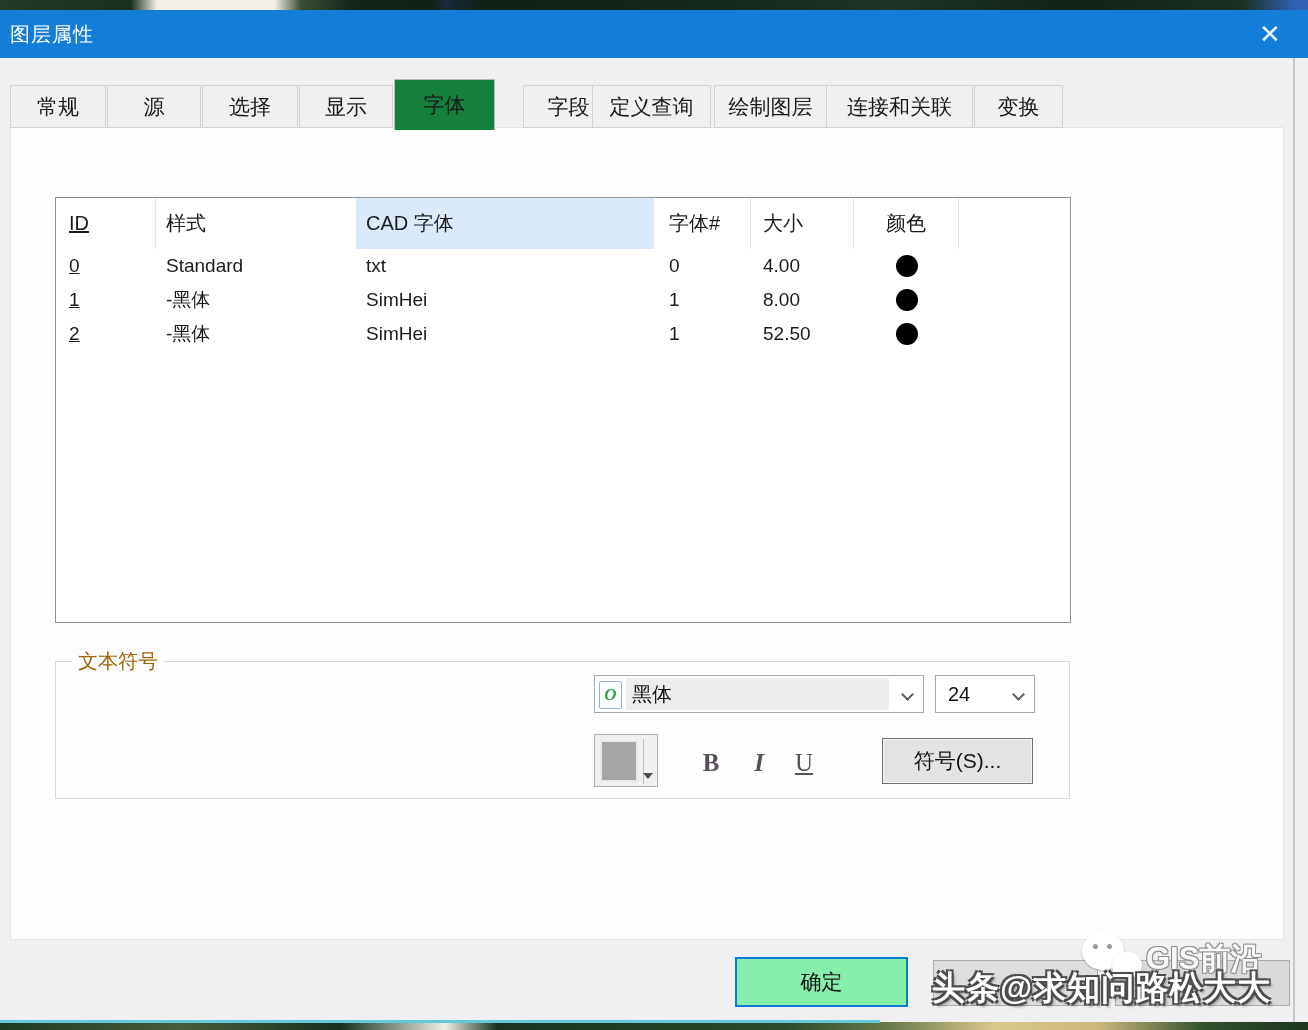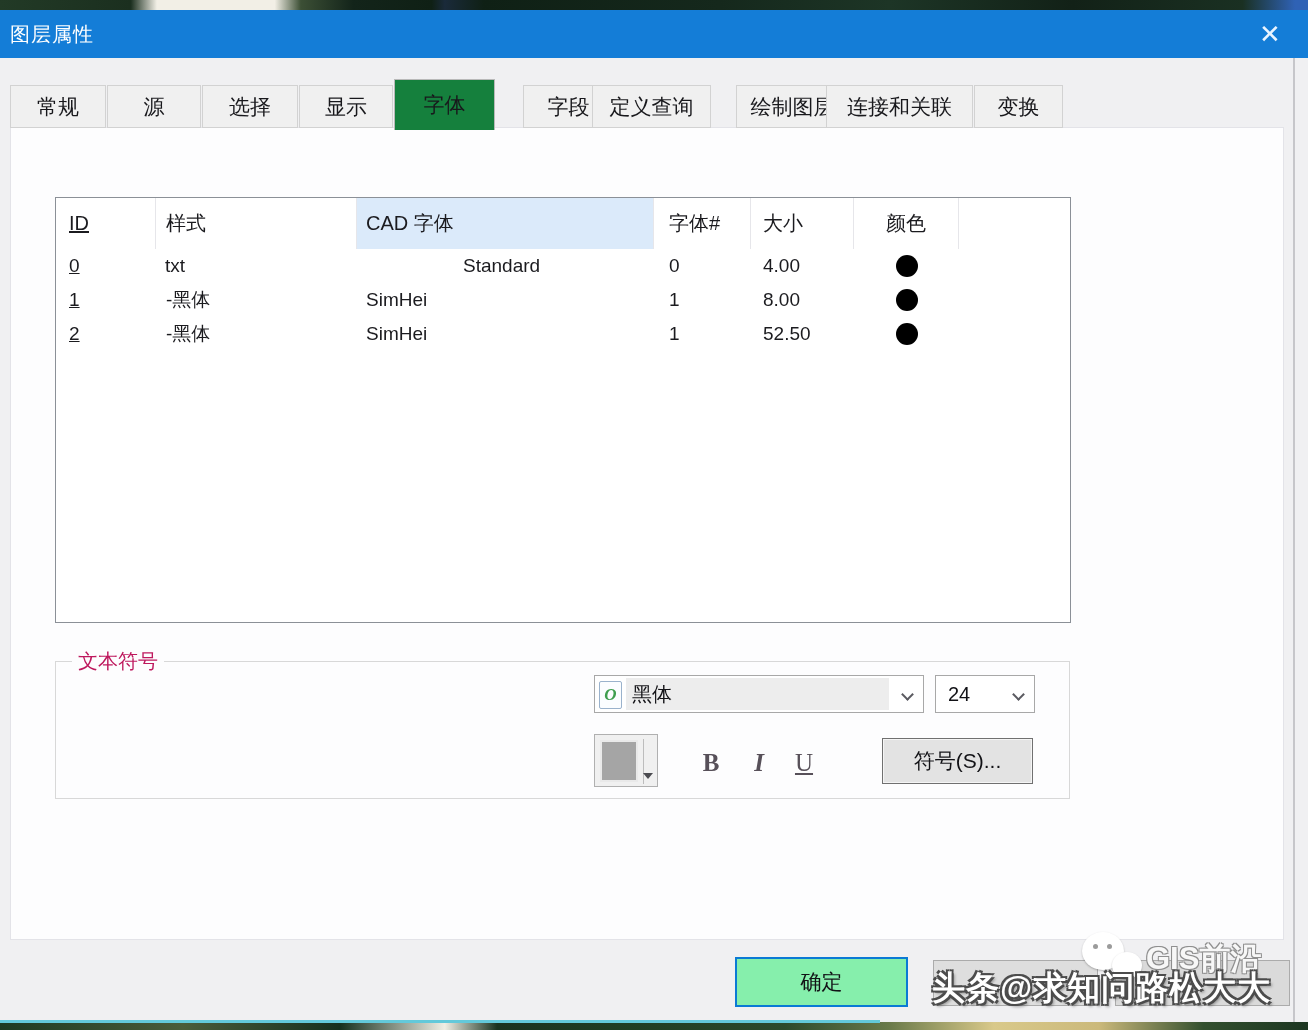--- a/index.html
+++ b/index.html
@@ -47,21 +47,21 @@
   .c4 { width:103px; padding-left:12px; }
   .c5 { width:105px; justify-content:center; padding-left:0; }
   .c6 { width:111px; border-right:none !important; }
   .hl { background:#dbeafa; }
   .swatch { width:22px; height:22px; border-radius:50%; background:#000; }
 
   
   .groupbox { position:absolute; left:55px; top:661px; width:1015px; height:138px;
     border:1px solid #d8d8d8; z-index:3; }
   .group-label { position:absolute; left:16px; top:-14px; background:#fdfdfe; padding:0 6px;
-    font-size:20px; color:#be185d; }
+    font-size:20px; color:#a16207; }
 
   .combo { position:absolute; height:38px; background:#ffffff; border:1px solid #a8a8a8; display:flex; align-items:center; cursor:pointer; }
   .combo-font { left:538px; top:13px; width:330px; }
   .combo-size { left:879px; top:13px; width:100px; }
   .combo-text { font-size:20px; color:#121216; }
   .combo-fill { position:absolute; left:31px; top:2px; right:34px; bottom:2px; background:#ededed; display:flex; align-items:center; padding-left:6px; }
   .chev { position:absolute; right:11px; top:14px; width:9px; height:9px; border-right:2px solid #5a5a60; border-bottom:2px solid #5a5a60; transform:rotate(45deg); }
   .ot-icon { position:absolute; left:4px; top:5px; width:23px; height:28px; background:#fbfdff; border:1px solid #9ab2cc; border-radius:2px;
     display:flex; align-items:center; justify-content:center; font-family:"Liberation Serif", serif; font-style:italic; font-weight:700; font-size:17px; color:#3f9e4f; z-index:2; }
 
@@ -124,21 +124,21 @@
     </div>
   <div class="tab active" style="left:394px;width:101px;">
       <span>字体</span>
     </div>
   <div class="tab" style="left:523px;width:91px;">
       <span>字段</span>
     </div>
   <div class="tab" style="left:592px;width:119px;">
       <span>定义查询</span>
     </div>
-  <div class="tab" style="left:736px;width:113px;align-items:center;">
+  <div class="tab" style="left:714px;width:113px;align-items:center;">
       <span>绘制图层</span>
     </div>
   <div class="tab" style="left:826px;width:147px;">
       <span>连接和关联</span>
     </div>
   <div class="tab" style="left:974px;width:89px;">
       <span>变换</span>
     </div>
 
   <div class="content"></div>
@@ -161,22 +161,22 @@
       <div class="lcell c4">
           <span>大小</span>
         </div>
       <div class="lcell c5">
           <span>颜色</span>
         </div>
       <div class="lcell c6"></div>
     </div>
     <div class="lrow ldata">
       <div class="lcell c0">0</div>
+      <div class="lcell c1">Standard</div>
       <div class="lcell c2">txt</div>
-      <div class="lcell c1">Standard</div>
       <div class="lcell c3">0</div>
       <div class="lcell c4">4.00</div>
       <div class="lcell c5">
           <span class="swatch"></span>
         </div>
       <div class="lcell c6"></div>
     </div>
     <div class="lrow ldata">
       <div class="lcell c0">1</div>
       <div class="lcell c1">-黑体</div>

